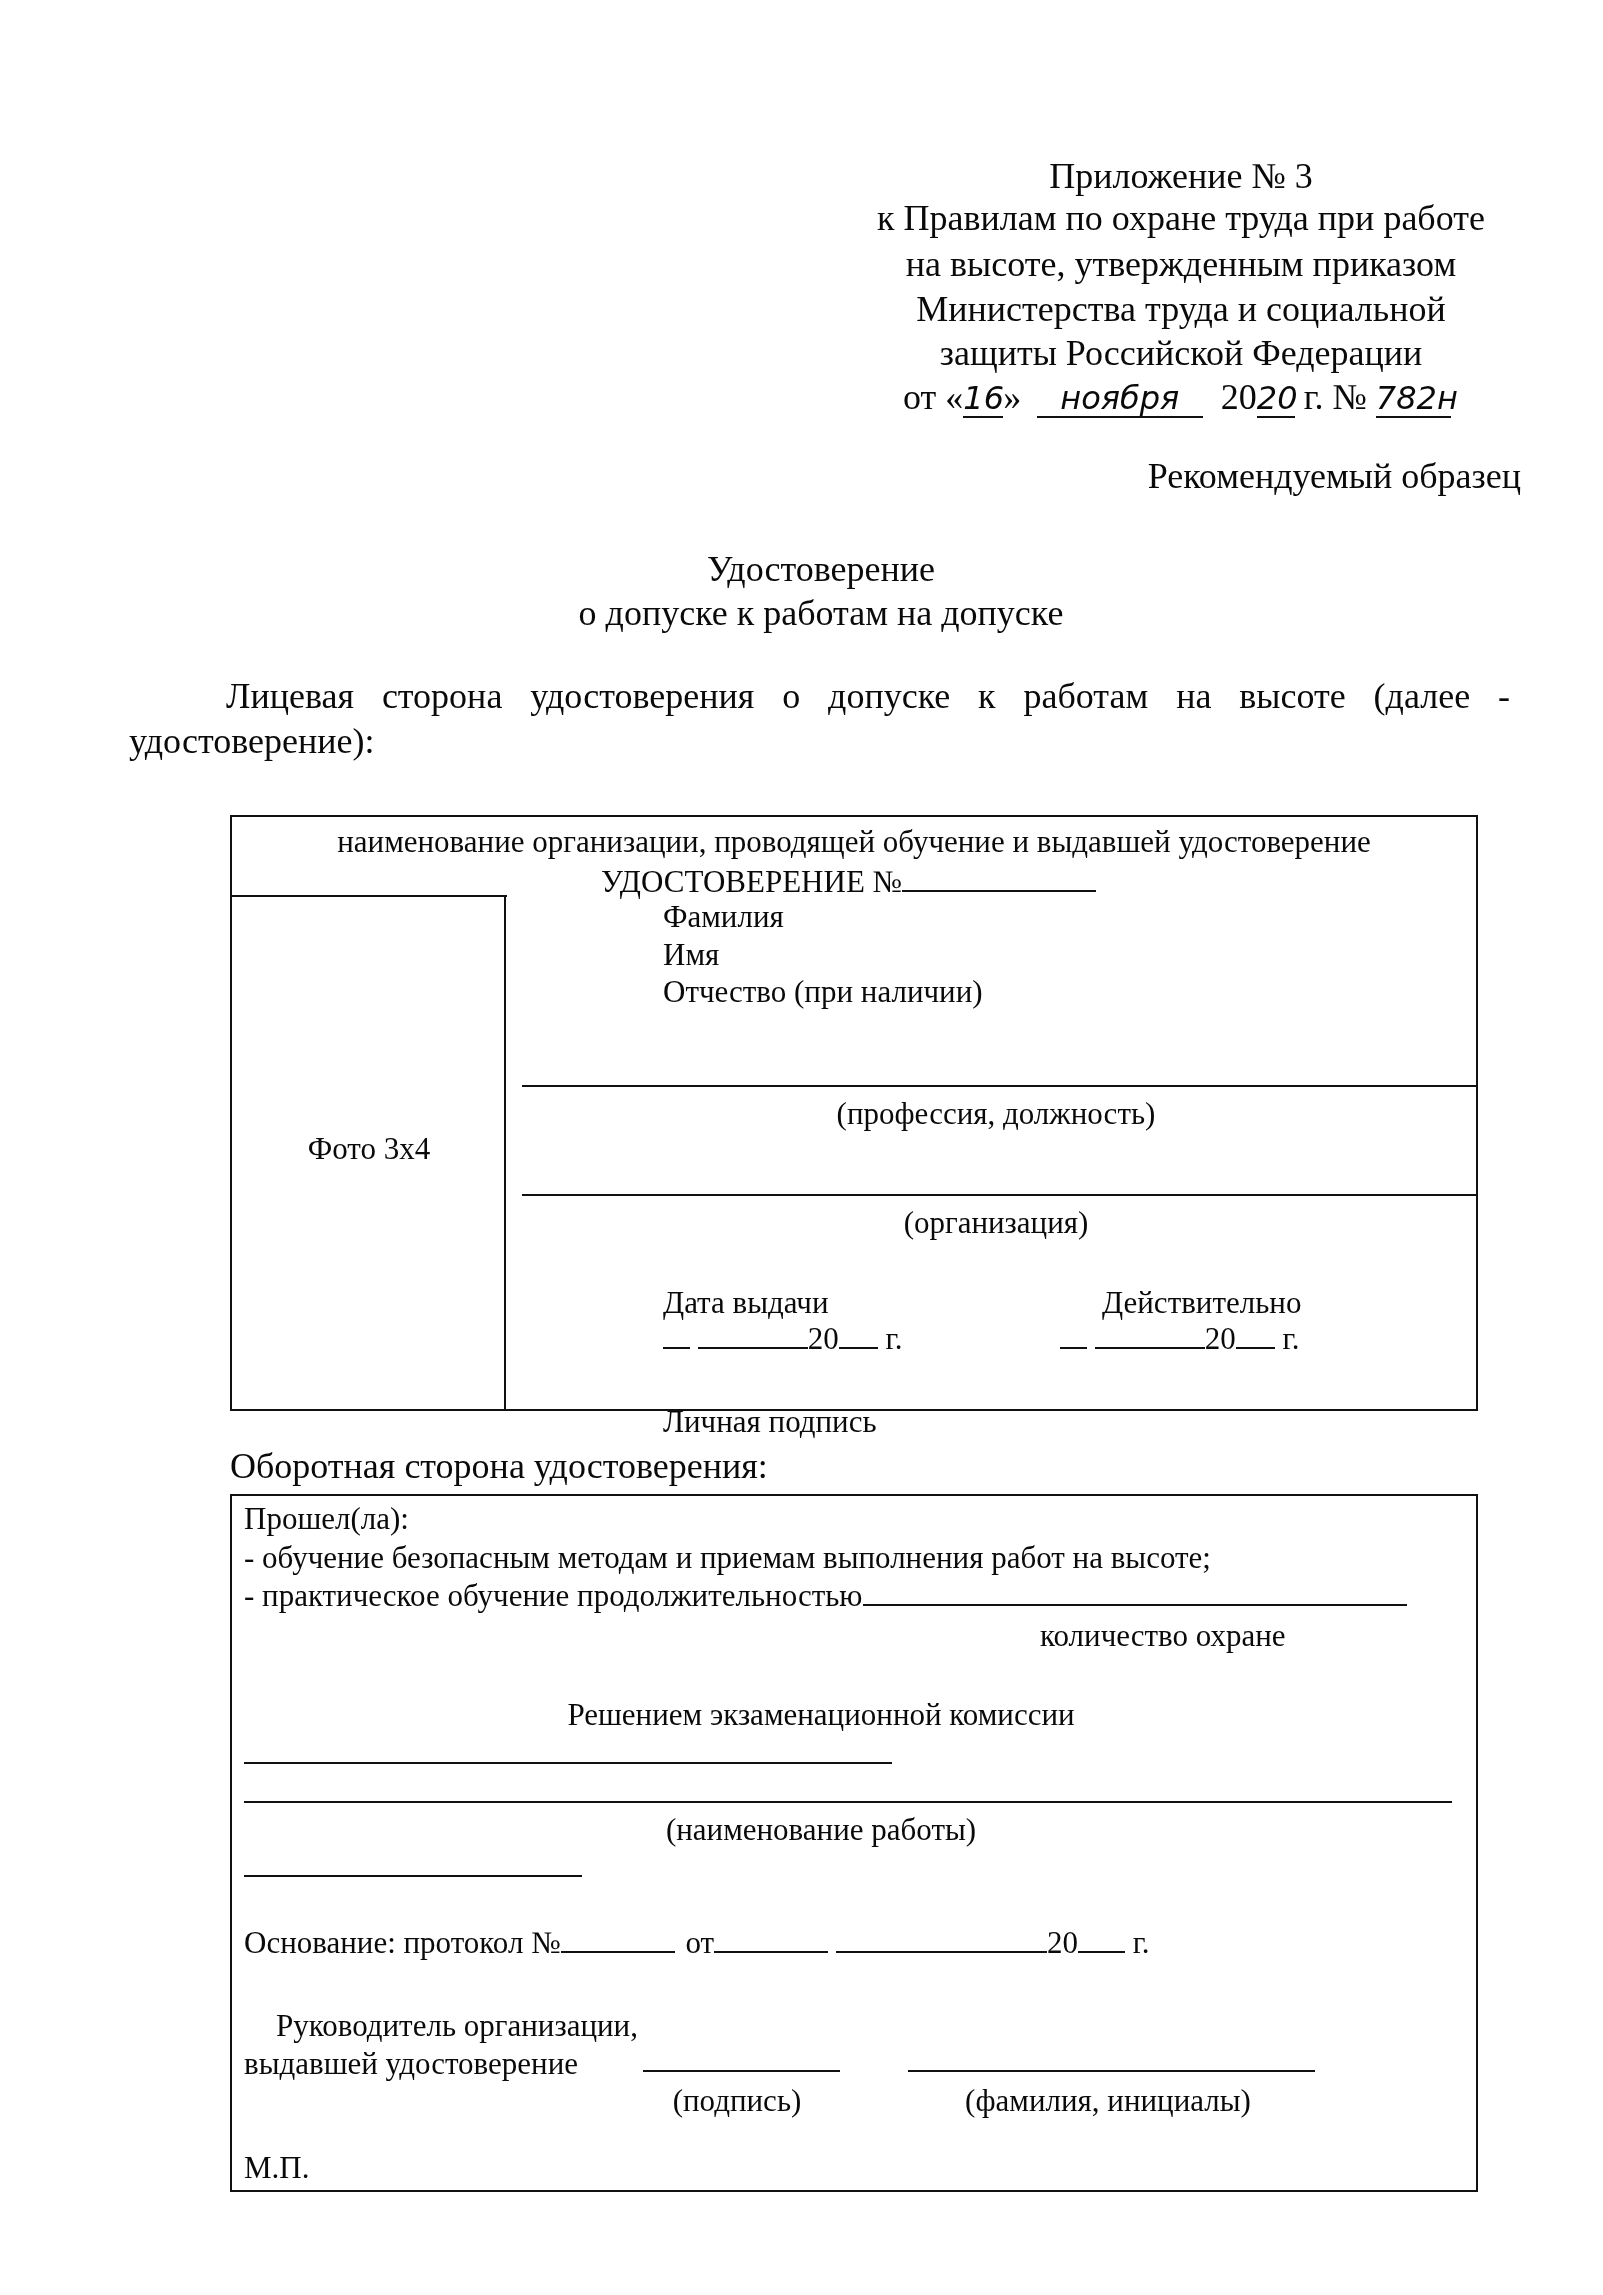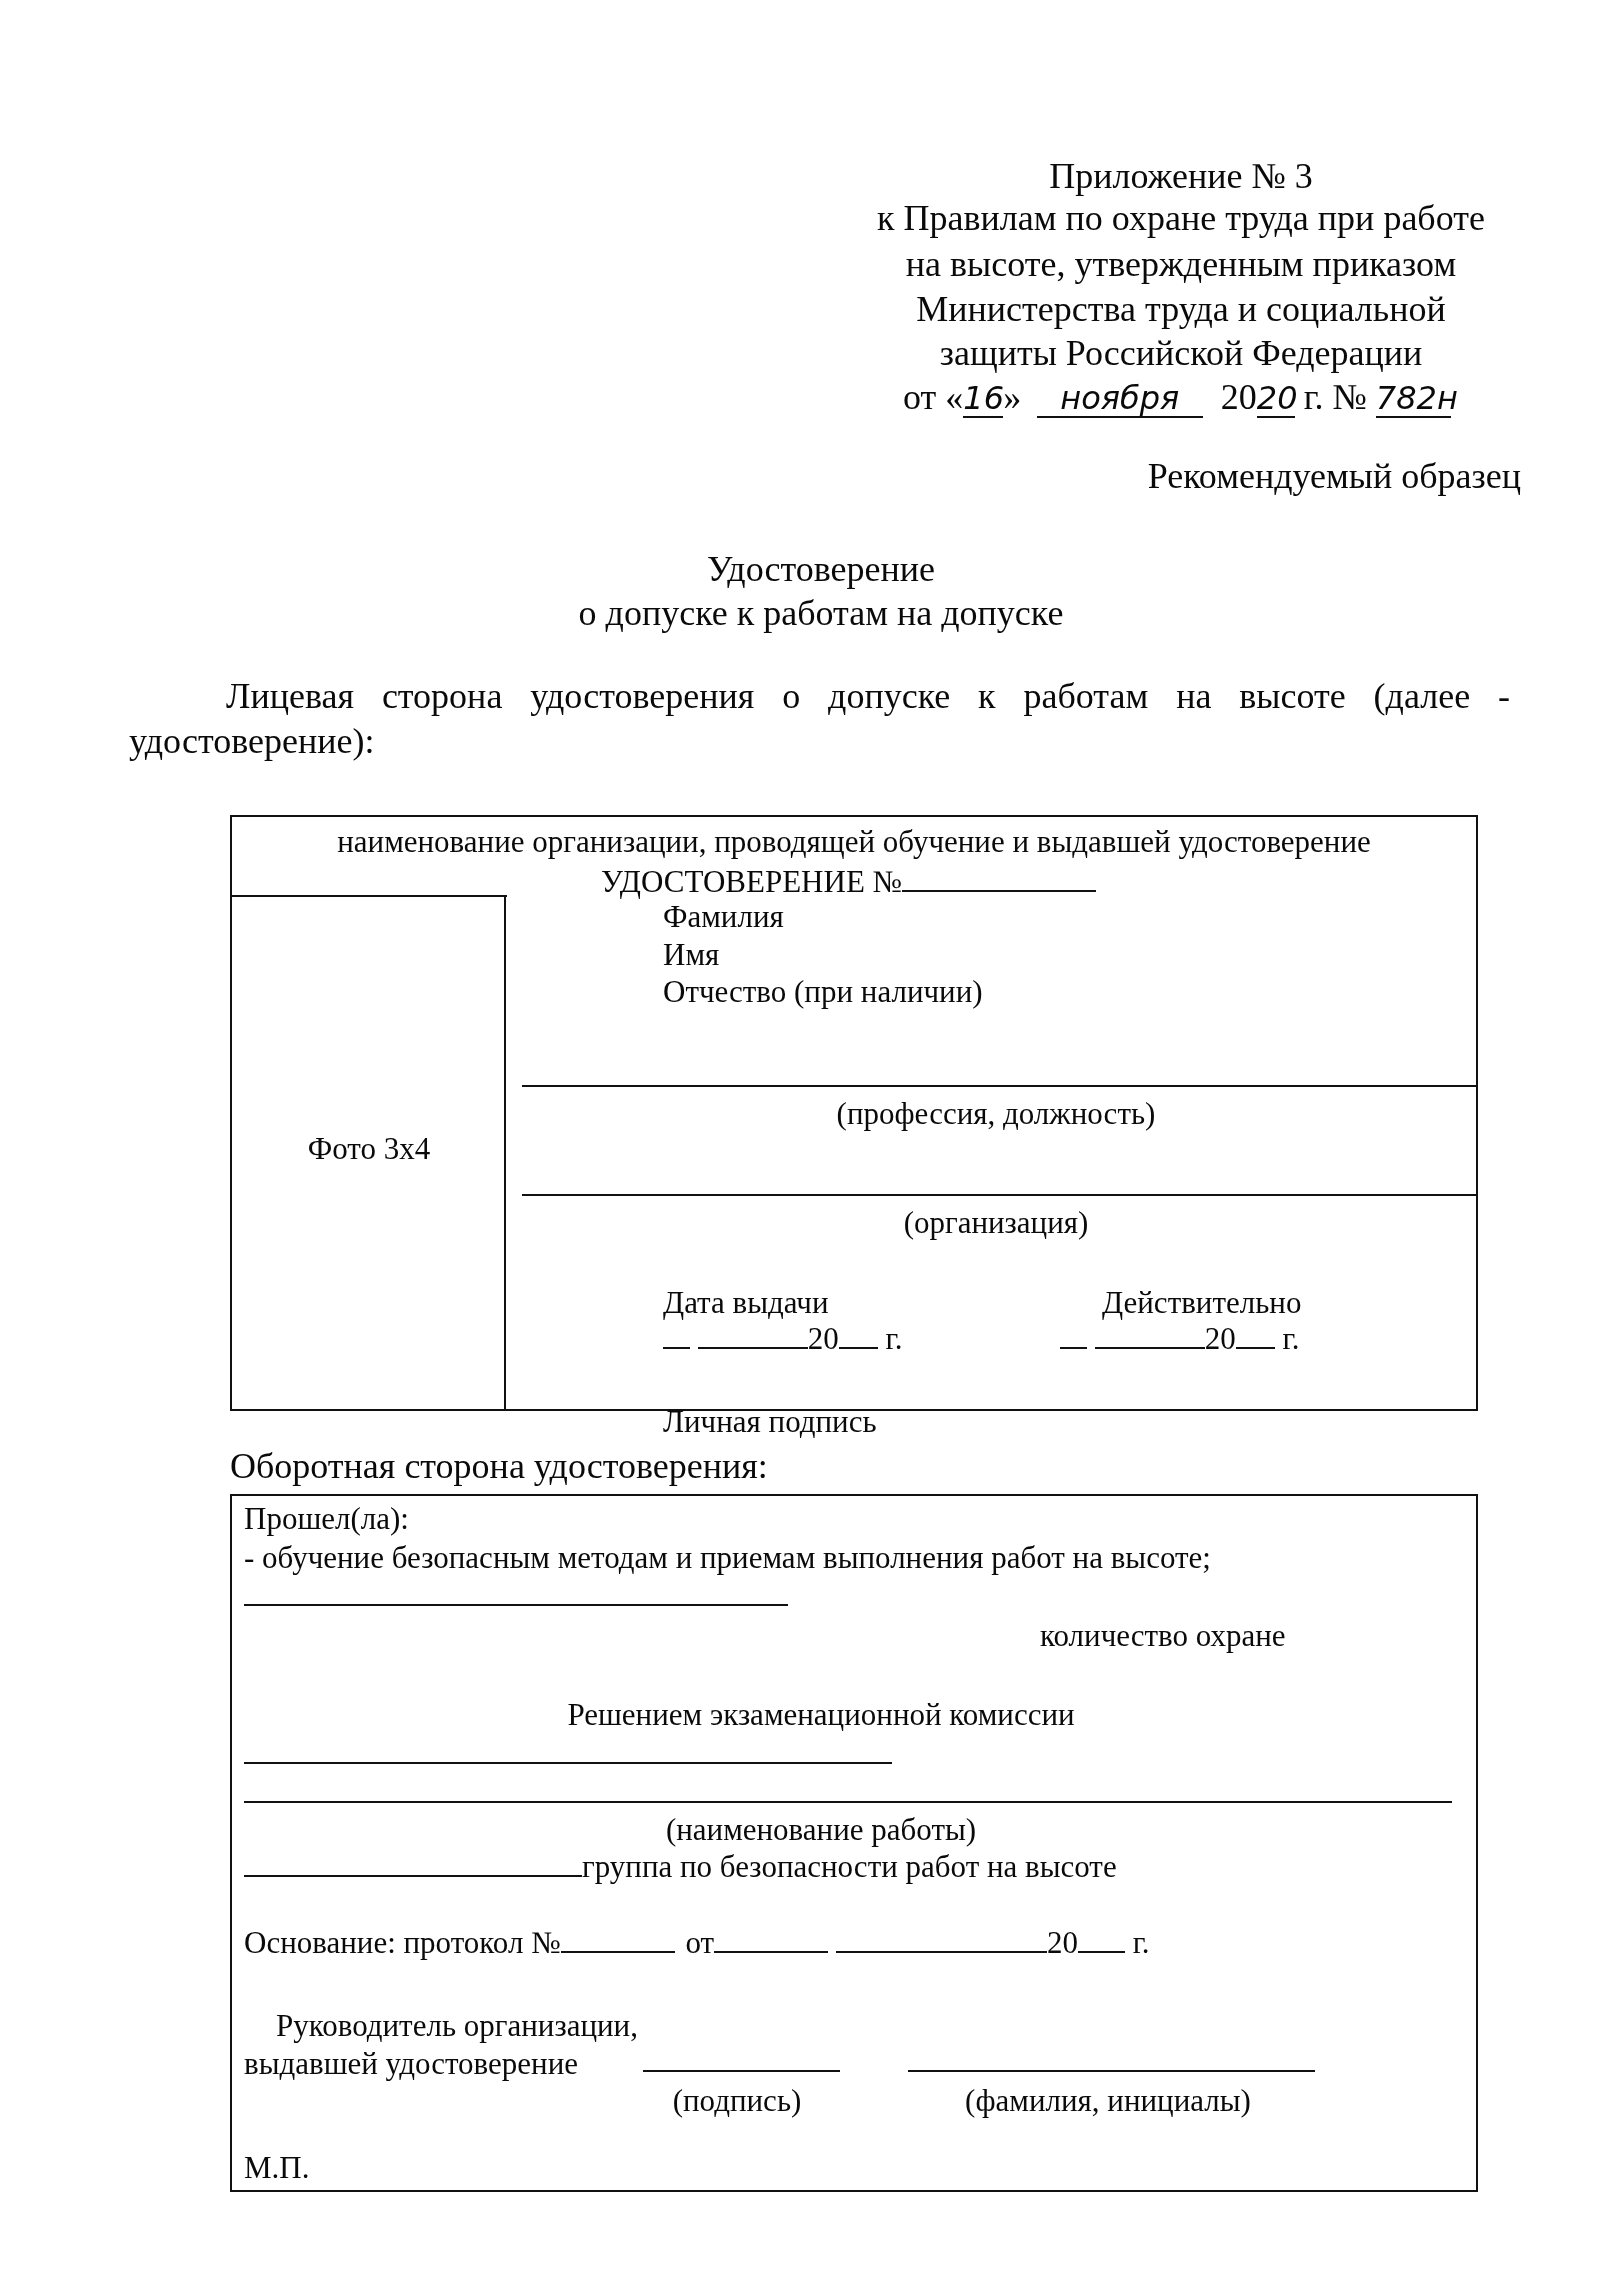--- a/index.html
+++ b/index.html
@@ -79,32 +79,32 @@
   <span>г.</span>
 </div>
 <div class="abs t48" style="left:663px; top:1406px;">Личная подпись</div>
 
 <div class="abs hdr" style="left:230px; top:1448px;">Оборотная сторона удостоверения:</div>
 
 <div class="box" style="left:230px; top:1494px; width:1248px; height:698px;"></div>
 <div class="abs t48" style="left:244px; top:1503px;">Прошел(ла):</div>
 <div class="abs t48" style="left:244px; top:1542px;">- обучение безопасным методам и приемам выполнения работ на высоте;</div>
 <div class="abs t48" style="left:244px; top:1580px;">
-  <span class="fill" style="width:544px; height:19.4px;"></span>
+  <span>- практическое обучение продолжительностью</span><span class="fill" style="width:544px; height:19.4px;"></span>
 </div>
 <div class="abs t48" style="left:1040px; top:1620px;">количество охране</div>
 
 <div class="abs t48 center" style="left:821px; top:1699px;">Решением экзаменационной комиссии</div>
 <div class="abs t48" style="left:244px; top:1738px;">
   <span class="fill" style="width:648px; height:19.4px;"></span>
 </div>
 <div class="hline" style="left:244px; top:1801px; width:1208px;"></div>
 <div class="abs t48 center" style="left:821px; top:1814px;">(наименование работы)</div>
 <div class="abs t48" style="left:244px; top:1851px;">
-  <span class="fill" style="width:338px; height:19.4px;"></span><span>группа по безопасности работ на высоте</span>
+  <span class="fill" style="width:338px; height:19.4px;"></span>
 </div>
 
 <div class="abs t48" style="left:244px; top:1927px;">
   <span>Основание: протокол №</span><span class="fill" style="width:114px; height:19.4px;"></span>
   <span style="margin-left:3px;">от</span><span class="fill" style="width:114px; height:19.4px;"></span>
   <span class="fill" style="width:211px; height:19.4px;"></span><span>20</span><span class="fill" style="width:47px; height:19.4px;"></span>
   <span>г.</span>
 </div>
 
 <div class="abs t48" style="left:244px; top:2010px;margin-left:32px;">Руководитель организации,</div>

